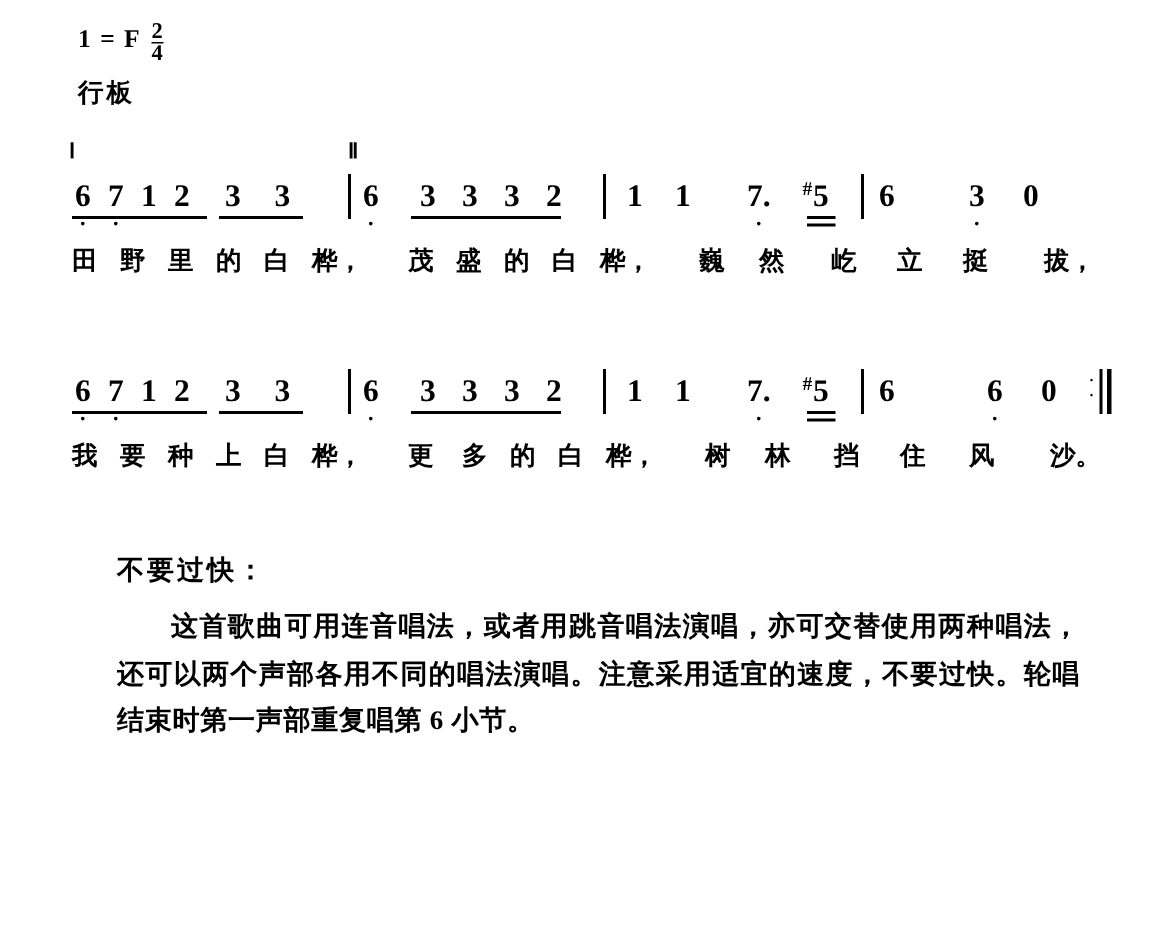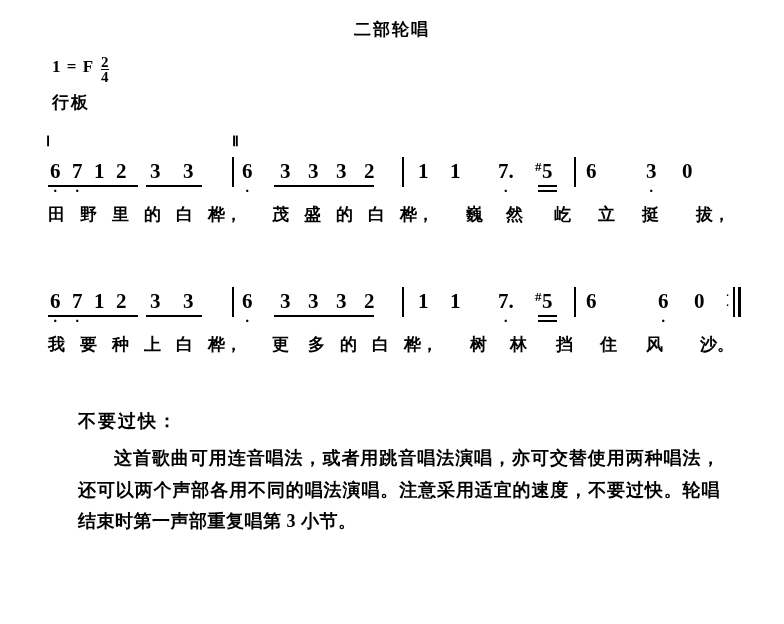--- a/index.html
+++ b/index.html
@@ -217,21 +217,20 @@
     text-indent: 36px;
     text-align: justify;
     letter-spacing: 0.5px;
   }
 </style>
 </head>
 <body>
 
 <div class="sheet">
 
-  <div class="subtitle">二部轮唱</div>
 
   <div class="meta">
     <div class="key-block">
       <span class="key-text">1 = F</span>
       <span class="timesig">
         <span class="num">2</span>
         <span class="den">4</span>
       </span>
     </div>
     <div class="tempo">行板</div>
@@ -339,16 +338,16 @@
         <div class="lyric" style="left: 464px;">林</div>
         <div class="lyric" style="left: 510px;">挡</div>
         <div class="lyric" style="left: 554px;">住</div>
         <div class="lyric" style="left: 600px;">风</div>
         <div class="lyric" style="left: 654px;">沙。</div>
       </div>
   </div>
 
   <div class="hint">
     <div class="hint-title">不要过快：</div>
-    <div class="hint-body">这首歌曲可用连音唱法，或者用跳音唱法演唱，亦可交替使用两种唱法，还可以两个声部各用不同的唱法演唱。注意采用适宜的速度，不要过快。轮唱结束时第一声部重复唱第 3 小节。</div>
+    <div class="hint-body">这首歌曲可用连音唱法，或者用跳音唱法演唱，亦可交替使用两种唱法，还可以两个声部各用不同的唱法演唱。注意采用适宜的速度，不要过快。轮唱结束时第一声部重复唱第 6 小节。</div>
   </div>
 
 </div>
 
 </body></html>

